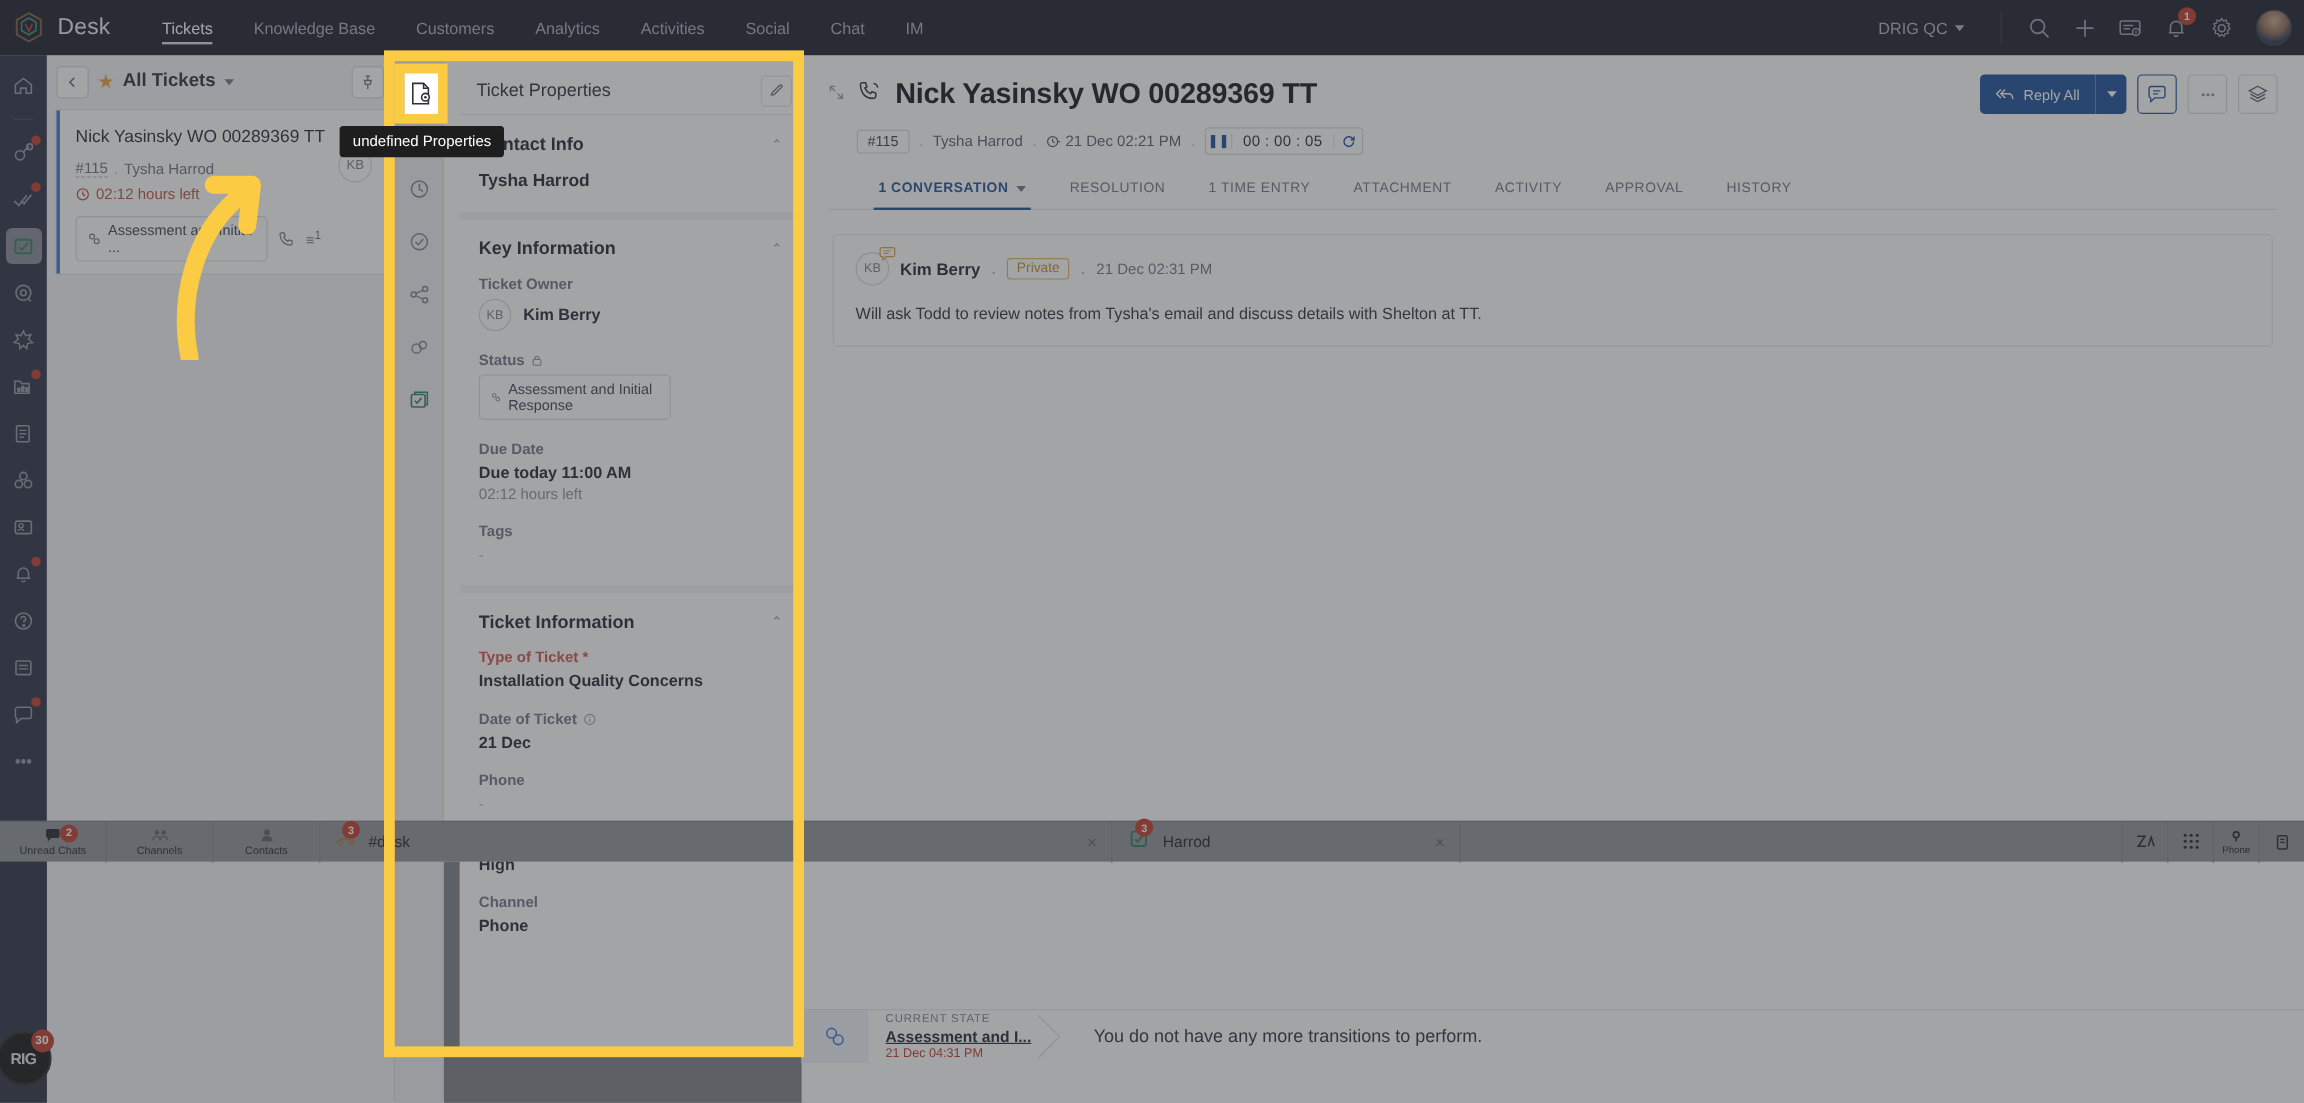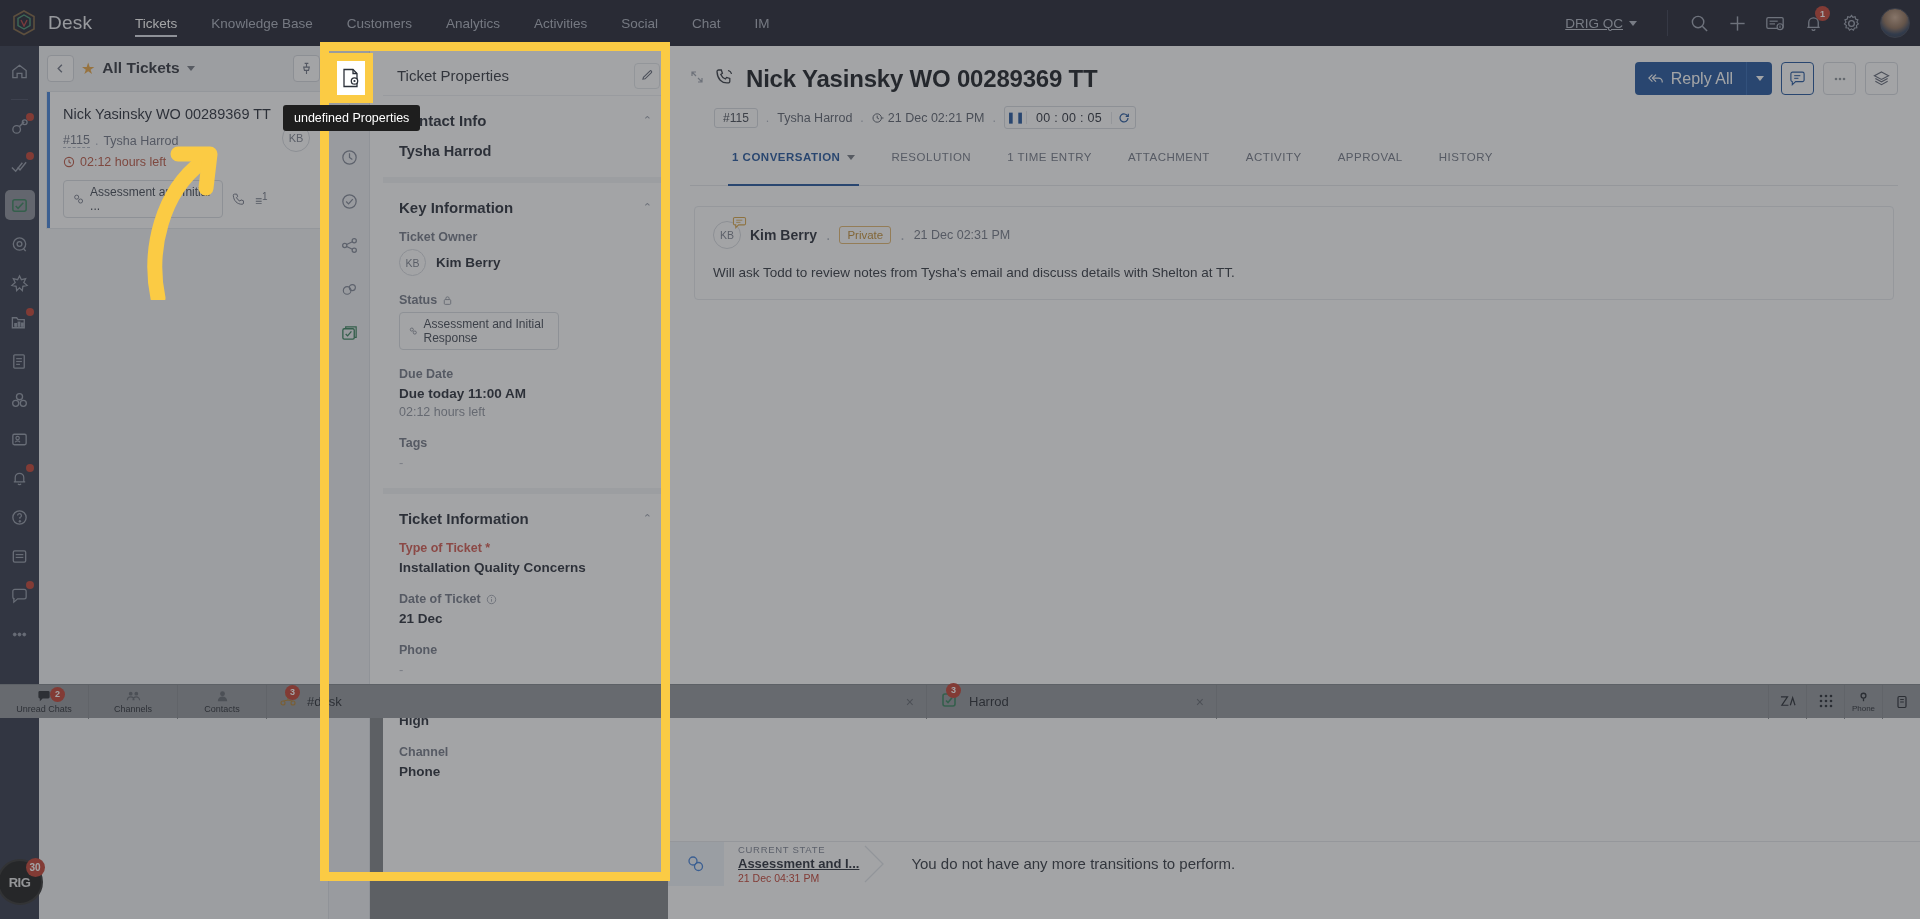--- a/index.html
+++ b/index.html
@@ -22,21 +22,21 @@
   .brand { font-size: 19px; color: #e8eaee; font-weight: 400; letter-spacing: .2px; margin-right: 26px;}
   .navitems { display: flex; align-items: flex-end; height: 46px; }
   .navitem {
     font-size: 13.5px; color: #a8adba; padding: 0 17px; height: 46px;
     display: flex; align-items: center; position: relative; cursor: pointer; white-space: nowrap;
   }
   .navitem.active { color: #ffffff; }
   .navitem.active::after {
     content:""; position:absolute; left: 17px; right: 17px; bottom: 9px; height: 2px; background: #d8dce4;
   }
-  .topright { margin-left: auto; display: flex; align-items: center; gap: 0px; padding-right: 10px; text-decoration: underline; }
+  .topright { margin-left: auto; display: flex; align-items: center; gap: 0px; padding-right: 10px; }
   .org { font-size: 13.5px; color: #aeb3c0; display: flex; align-items: center; gap: 6px; margin-right: 18px; }
   .navsep { width: 1px; height: 26px; background: #313548; margin: 0 12px; }
   .ticon { width: 38px; height: 38px; display: flex; align-items: center; justify-content: center; position: relative; cursor: pointer; }
   .ticon svg { stroke: #9ba1b0; }
   .badge-dot {
     position: absolute; top: 2px; right: 2px; background: #c0392b; color: #fff;
     font-size: 9px; border-radius: 9px; min-width: 15px; height: 15px;
     display:flex; align-items:center; justify-content:center; font-weight:bold;
   }
   .avatar-top {
@@ -167,21 +167,21 @@
     position: absolute; left: 668px; top: 46px; width: 1252px; height: 873px; background: #fff;
   }
   .main-head { padding: 16px 22px 0 22px; }
   .mh-row1 { display: flex; align-items: center; }
   .mh-collapse { width: 22px; color: #9aa0ac; font-size: 14px; cursor:pointer; }
   .mh-phone-ic { margin: 0 10px 0 2px; }
   .mh-title { font-size: 24px; color: #11151c; font-weight: bold; letter-spacing: -.2px;}
   .mh-actions { margin-left: auto; display: flex; align-items: center; gap: 9px; }
   .btn-primary {
     background: #1a4f99; color: #fff; border: none; border-radius: 4px; height: 33px;
-    display: flex; align-items: center; padding: 0 13px; font-size: 16px; cursor: pointer; gap: 7px;
+    display: flex; align-items: center; padding: 0 13px; font-size: 12px; cursor: pointer; gap: 7px;
     font-family: "Liberation Sans", sans-serif;
   }
   .btn-split { background: #1a4f99; width: 26px; height: 33px; border-radius: 0 4px 4px 0;
     display: flex; align-items: center; justify-content: center; cursor: pointer; border-left: 1px solid #2a62b0; }
   .btn-grp { display: flex; }
   .btn-primary.ingrp { border-radius: 4px 0 0 4px; }
   .ic-btn {
     width: 33px; height: 33px; border: 1px solid #d6d9df; border-radius: 4px; background: #fff;
     display: flex; align-items: center; justify-content: center; cursor: pointer;
   }
@@ -191,21 +191,21 @@
     border: 1px solid #d6d9df; border-radius: 3px; padding: 2px 8px; font-size: 12px; color: #3d434e; background:#fff;
   }
   .timer-box {
     display: flex; align-items: center; border: 1px solid #d6d9df; border-radius: 3px; overflow: hidden; height: 23px;
   }
   .timer-pause { width: 22px; display:flex;align-items:center;justify-content:center;border-right:1px solid #e2e5e9; color:#1a4f99; font-size:11px;}
   .timer-val { padding: 0 9px; font-size: 12.5px; color: #1f2430; letter-spacing: .3px;}
   .timer-ref { width: 24px; display:flex;align-items:center;justify-content:center;border-left:1px solid #e2e5e9; color:#1a4f99;}
   .tabs { display: flex; align-items: center; gap: 0; margin-top: 13px; padding-left: 24px; border-bottom: 1px solid #e4e7eb; }
   .tab {
-    font-size: 11.5px; letter-spacing: .5px; color: #6e7482; padding: 9px 18px 22px; cursor: pointer; position: relative;
+    font-size: 11.5px; letter-spacing: .5px; color: #6e7482; padding: 9px 18px 11px; cursor: pointer; position: relative;
     display: flex; align-items: center; gap: 7px; white-space: nowrap;
   }
   .tab.active { color: #1a4f99; font-weight: bold; }
   .tab.active::after { content:""; position:absolute; left:14px; right:14px; bottom:-1px; height:2px; background:#1a4f99;}
   .conv-area { padding: 20px 26px; }
   .conv-card { border: 1px solid #e6e9ed; border-radius: 4px; padding: 14px 18px 16px; }
   .conv-head { display: flex; align-items: center; gap: 9px; }
   .conv-av {
     width: 28px; height: 28px; border-radius: 50%; border: 1px solid #d5d8de; color: #787e8b; font-size: 10.5px;
     display:flex;align-items:center;justify-content:center; position: relative;

